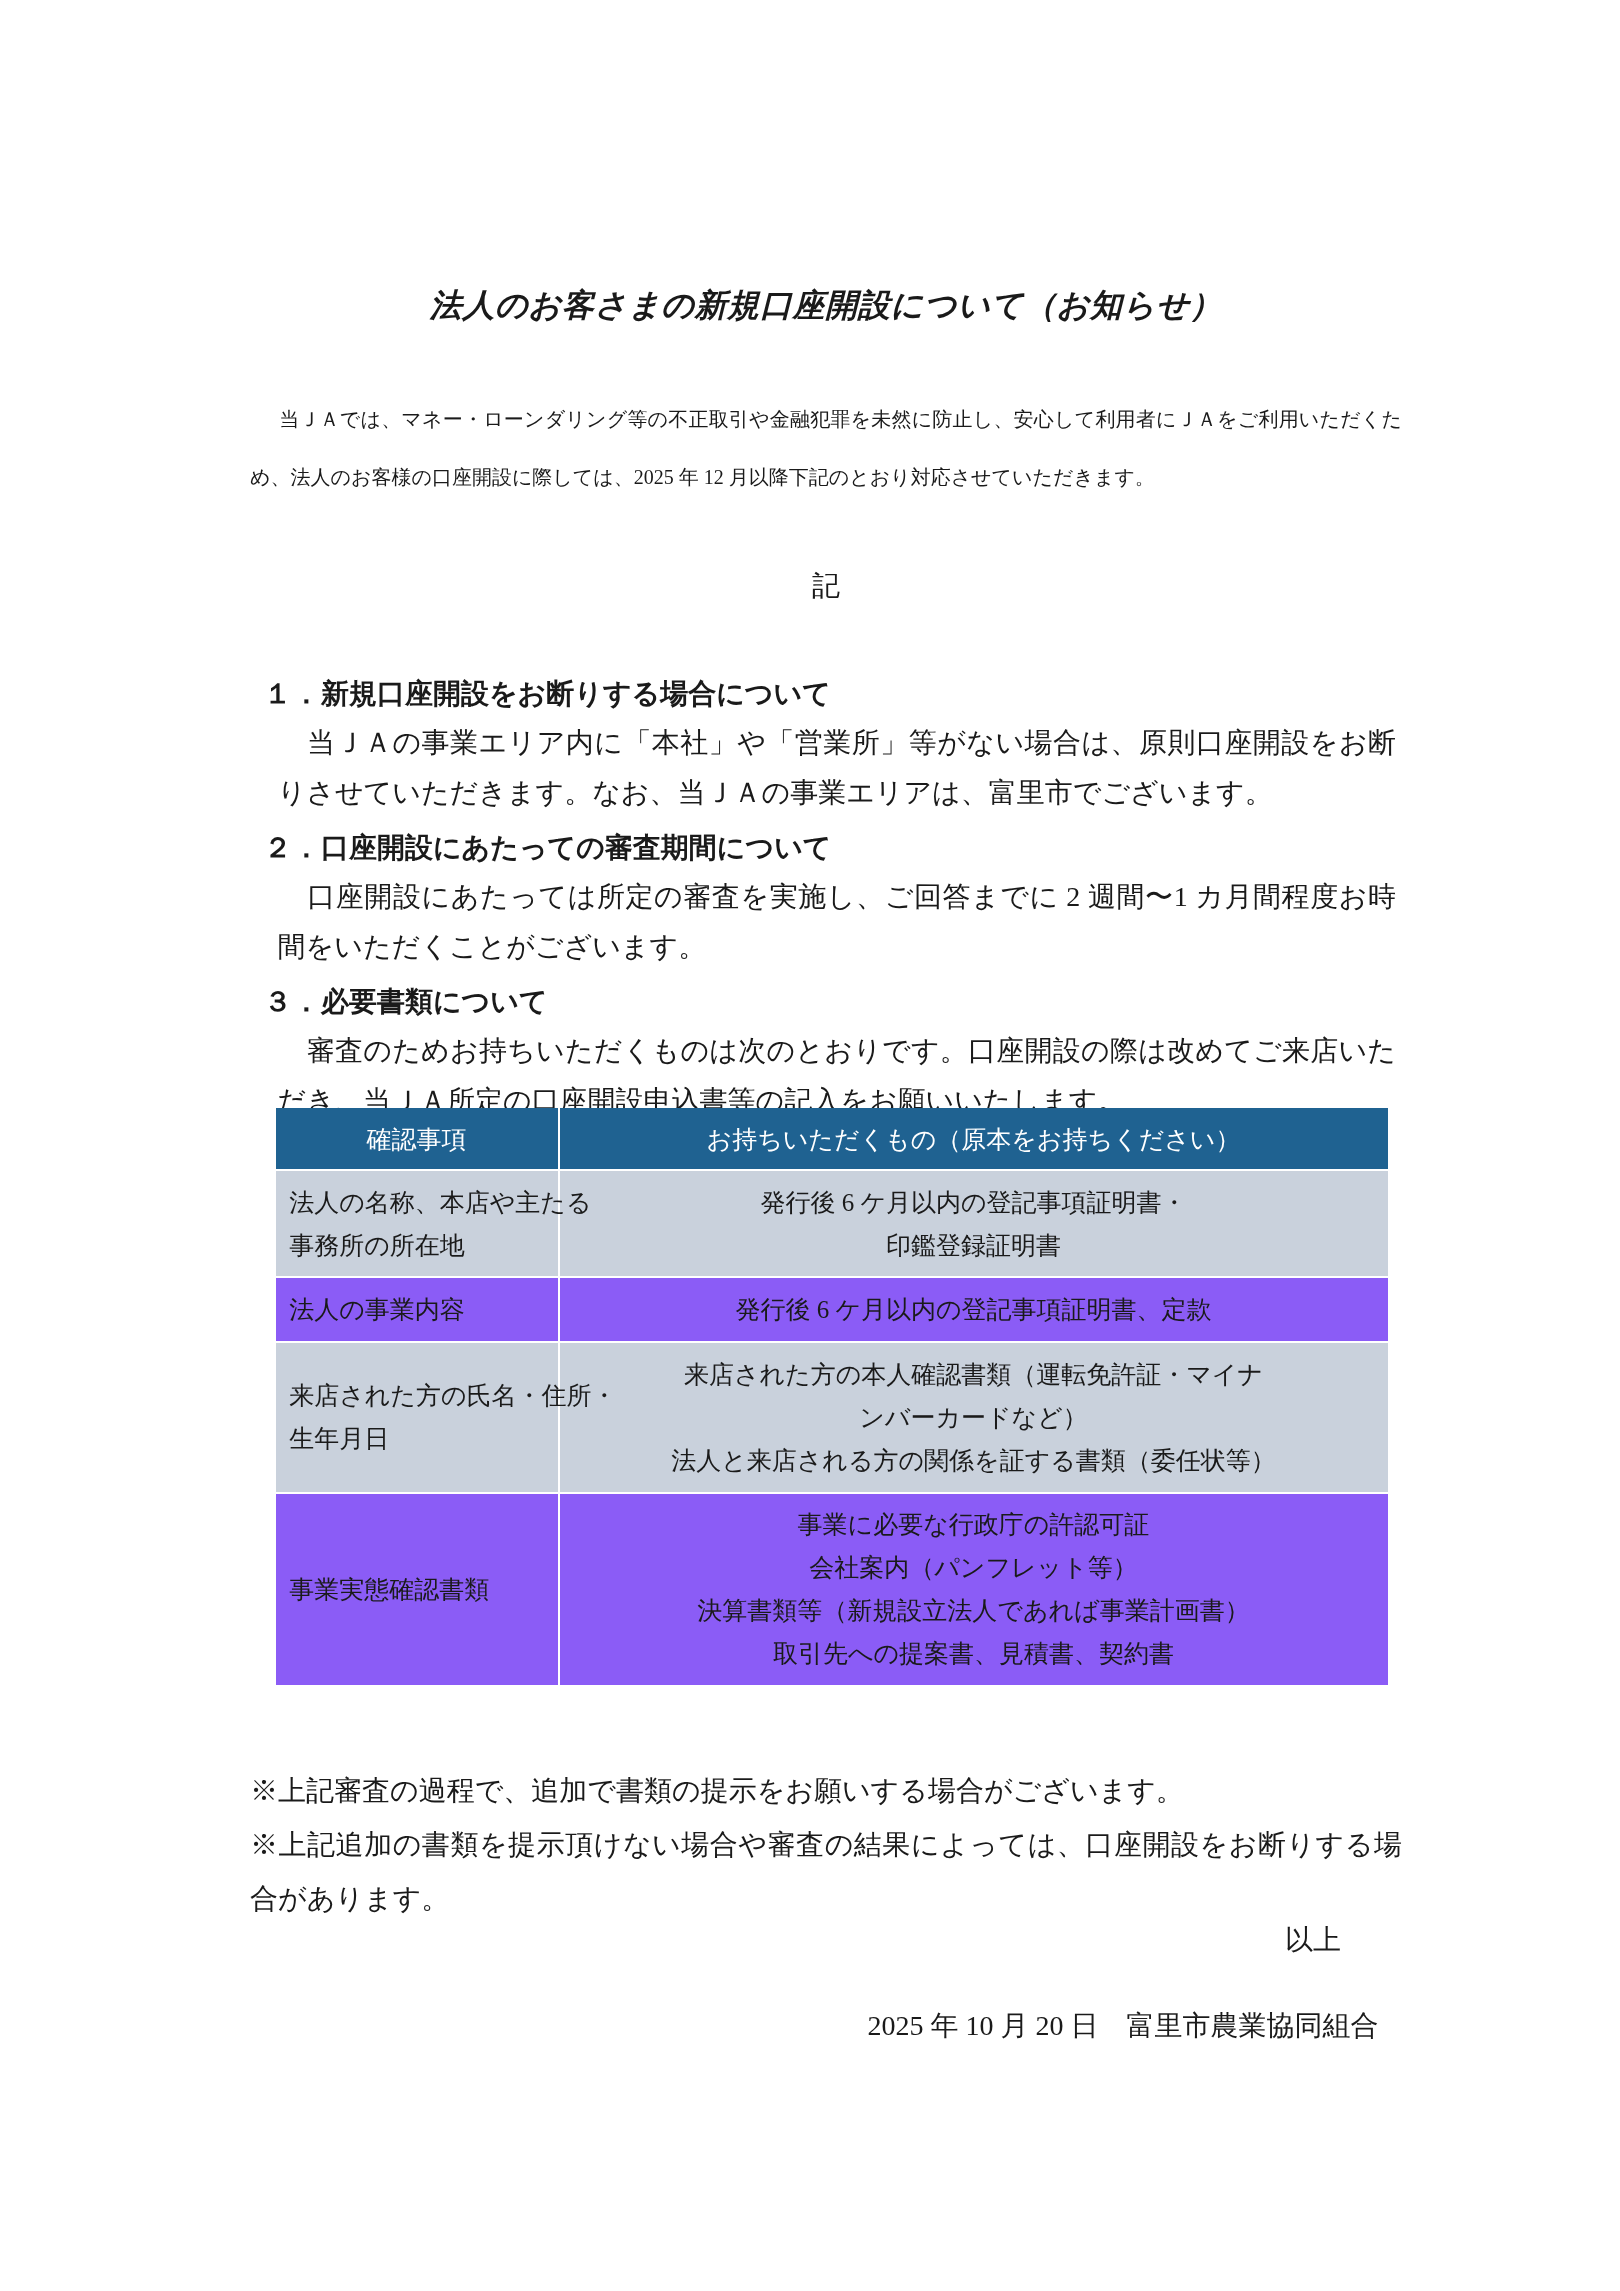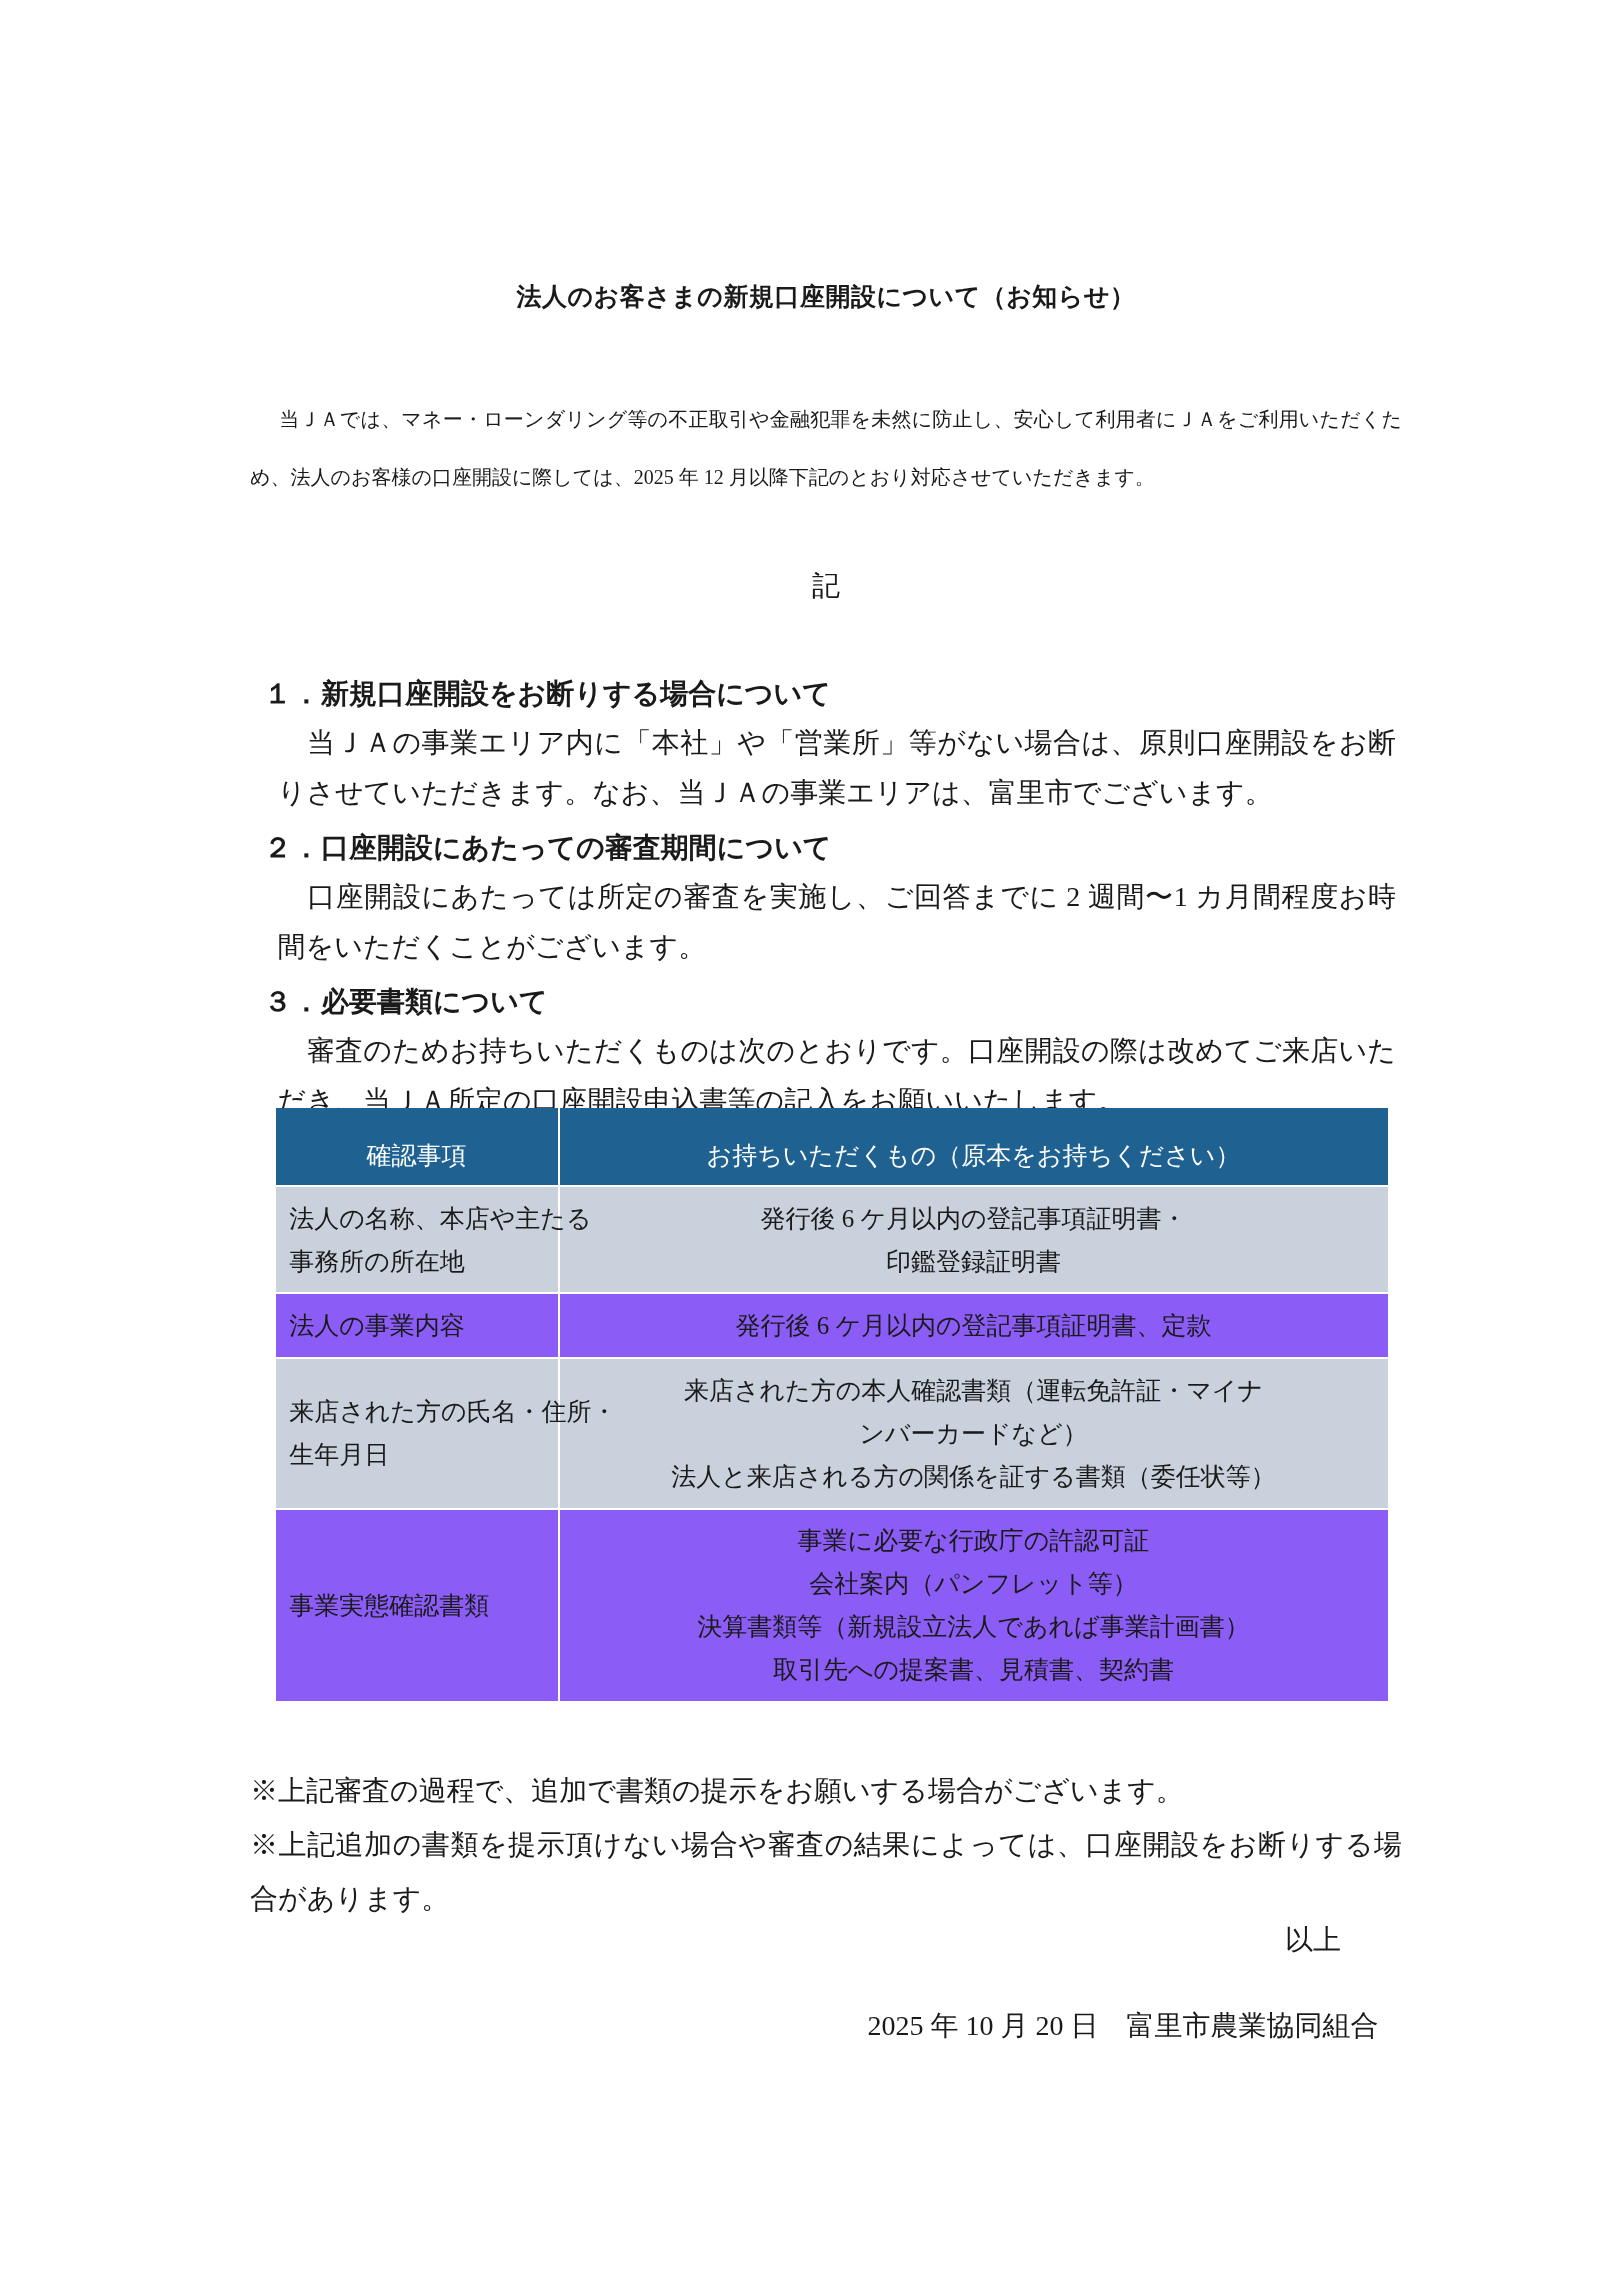--- a/index.html
+++ b/index.html
@@ -29,24 +29,25 @@
     height: 2292px;
   }
 
   
   .doc-title {
     position: absolute;
     top: 263px;
     left: 0;
     width: 1152px;
     text-align: center;
-    font-size: 25px;
+    font-size: 32px;
     font-weight: bold;
     letter-spacing: 0.02em;
     white-space: nowrap;
+    font-style: italic;
   }
 
   
   .intro {
     position: absolute;
     top: 370px;
     left: 0;
     width: 1152px;
     font-size: 20px;
     line-height: 58px;
@@ -110,21 +111,21 @@
     line-height: 43px;
     padding: 9.8px 13.7px;
     border: none;
   }
   table.req-table thead th {
     background: #1F6291;
     color: #ffffff;
     text-align: center;
     font-weight: normal;
     height: 39px;
-    padding-top: 26px;
+    padding-top: 10px;
     padding-bottom: 7.8px;
   }
   col.c-left { width: 282px; }
   col.c-right { width: 828px; }
   td.cell-left { text-align: left; }
   td.cell-right { text-align: center; }
   tr.band-dark td { background: #C9D1DC; }
   tr.band-light td { background: #8b5cf6; }
   .cell-line { display: block; white-space: nowrap; }
 

